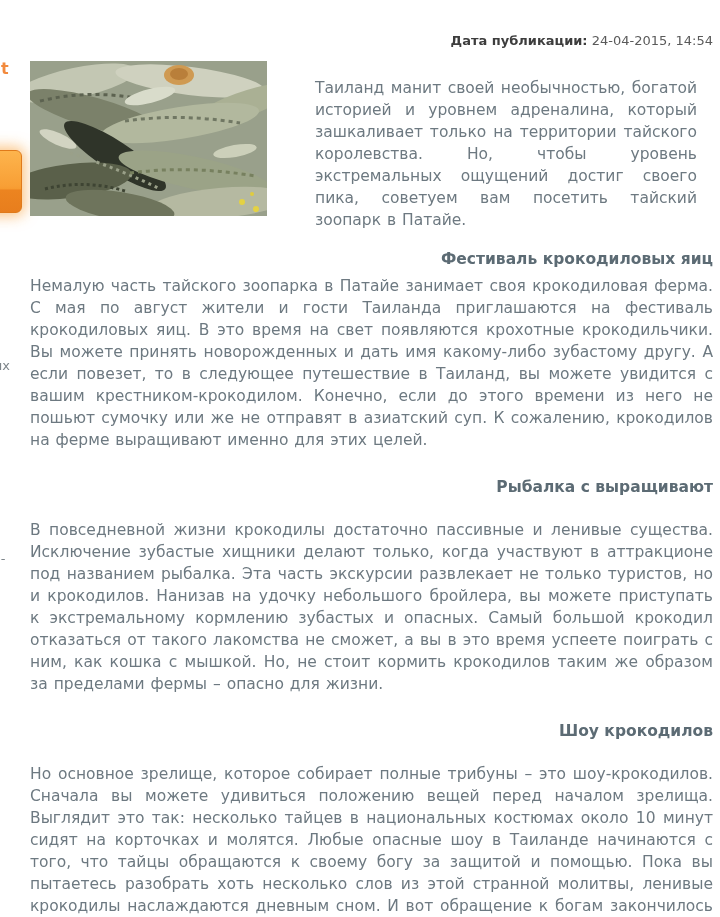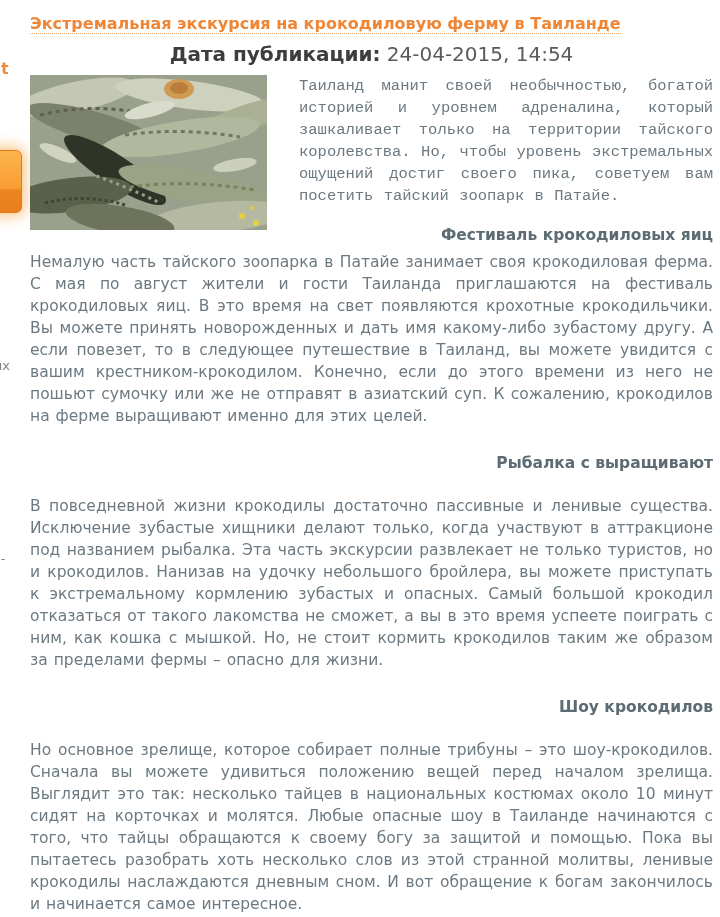--- a/index.html
+++ b/index.html
@@ -54,23 +54,23 @@
     font-weight: bold;
   }
   .page-title a {
     color: #ef8636;
     text-decoration: none;
     border-bottom: 1px dotted #f3a469;
     cursor: pointer;
   }
 
   .dateline {
-    margin-top: 11px;
-    text-align: center;
-    font-size: 20px;
+    margin-top: 17px;
+    text-align: right;
+    font-size: 13px;
     line-height: 19px;
     color: #5a5a5a;
   }
   .dateline .lbl { font-weight: bold; color: #3d3d3d; }
 
   .article {
     margin-top: 11px;
     font-size: 15.5px;
     line-height: 22px;
     color: #6d7981;
@@ -79,21 +79,21 @@
   }
 
   .media-row { display: flex; margin-bottom: 2px; }
   .photo {
     flex: 0 0 237px;
     width: 237px; height: 155px;
     margin-right: 32px;
     overflow: hidden;
   }
   .beside { flex: 1; min-width: 0; }
-  .beside .intro { margin: 0; font-family: Liberation Mono, monospace; }
+  .beside .intro { margin: 16px; }
   .beside h3 { margin: 18px 0 0; }
 
   h3 {
     font-size: 15.5px;
     line-height: 20px;
     font-weight: bold;
     color: #5c6b74;
     text-align: right;
     word-spacing: normal;
     margin: 26px 0 22px;
@@ -105,23 +105,20 @@
 
 <div class="viewport">
 
   <span class="social-fragment">t</span>
   <div class="orange-button-fragment"></div>
   <span class="edge-text-1">ых</span>
   <span class="edge-text-2">м-</span>
 
   <div class="content">
 
-    <div class="page-title">
-      <a href="#">Экстремальная экскурсия на крокодиловую ферму в Таиланде</a>
-    </div>
 
     <div class="dateline">
       <span class="lbl">Дата публикации:</span>
       <span class="val">24-04-2015, 14:54</span>
     </div>
 
     <div class="article">
 
       <div class="media-row">
         <div class="photo">

